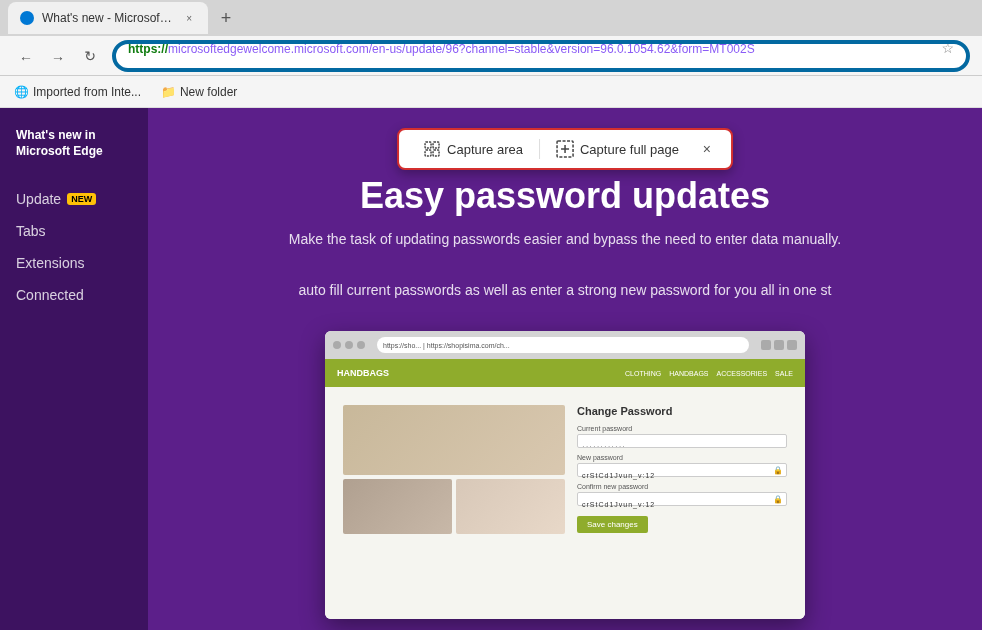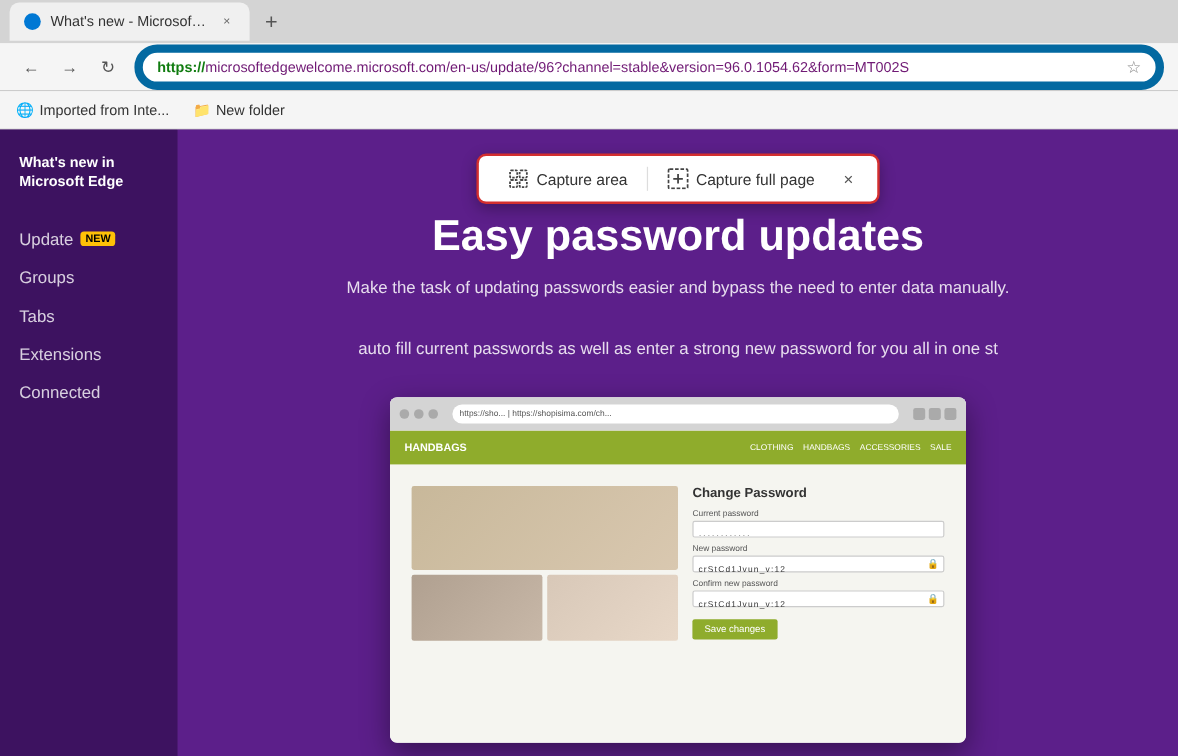--- a/index.html
+++ b/index.html
@@ -59,31 +59,31 @@
     }
     .nav-buttons { display: flex; gap: 4px; align-items: center; }
     .nav-btn {
       width: 28px; height: 28px;
       display: flex; align-items: center; justify-content: center;
       border-radius: 4px; cursor: pointer; color: #555; font-size: 14px;
     }
     .url-bar {
       flex: 1;
       background: white;
-      border: 7px solid #0369a1;
+      border: 4px solid #0369a1;
       border-radius: 20px;
       height: 28px;
       display: flex;
-      align-items: center;
+      align-items: flex-end;
       padding: 12px 12px;
       font-size: 12px;
       color: #333;
       overflow: hidden;
     }
-    .url-text { color: #701a75; font-size: 12px; white-space: nowrap; overflow: hidden; }
+    .url-text { color: #8b5cf6; font-size: 12px; white-space: nowrap; overflow: hidden; }
     .url-https { color: #107c10; font-weight: 600; }
     .url-star { margin-left: auto; color: #888; font-size: 14px; }
 
     
     .bookmarks-bar {
       display: flex;
       align-items: center;
       background: #f5f5f5;
       height: 32px;
       padding: 0 8px;
@@ -363,23 +363,20 @@
 </div>
 
 <div class="content-area">
 
   <div class="sidebar">
     <div class="sidebar-title">What's new in Microsoft Edge</div>
     <nav class="sidebar-nav">
       <div class="sidebar-item">
         <span>Update</span>
         <span class="new-badge">NEW</span>
-      </div>
-      <div class="sidebar-item">
-        <span>Groups</span>
       </div>
       <div class="sidebar-item">
         <span>Tabs</span>
       </div>
       <div class="sidebar-item">
         <span>Extensions</span>
       </div>
       <div class="sidebar-item">
         <span>Connected</span>
       </div>

